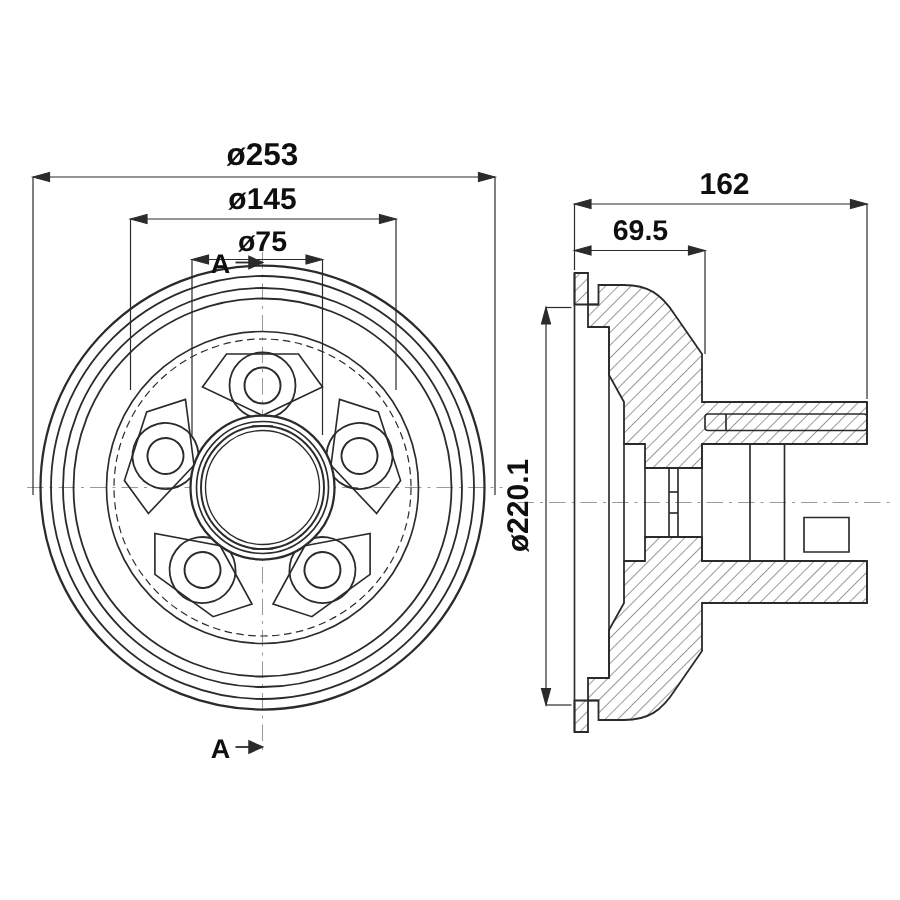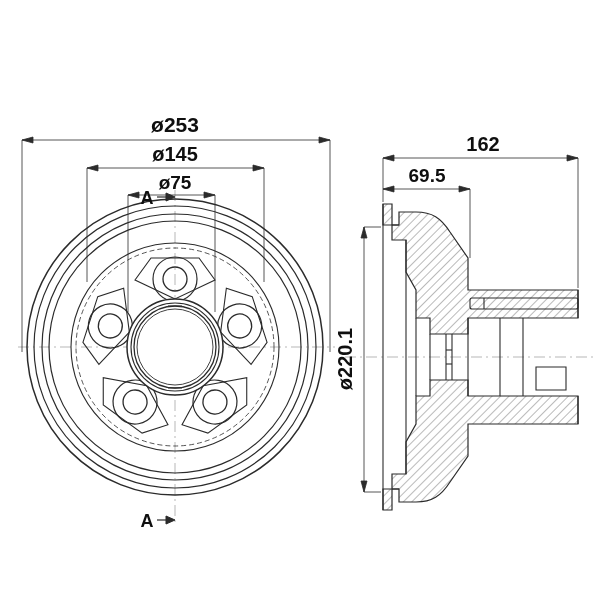--- a/index.html
+++ b/index.html
@@ -1,18 +1,18 @@
 <!DOCTYPE html>
 <html><head>
 <meta charset="utf-8">
 <style>
   html,body{margin:0;padding:0;background:#ffffff;}
   body{width:600px;height:600px;overflow:hidden;
        font-family:"Liberation Sans",sans-serif;}
-  #sheet{position:relative;width:600px;height:564px;background:#0f766e;margin-top:22px;}
+  #sheet{position:relative;width:600px;height:564px;background:#0f766e;}
   svg{display:block;}
   .dimtext{font-family:"Liberation Sans",sans-serif;font-weight:bold;fill:#0f0f0f;}
 </style>
 </head>
 <body>
 
 <div id="sheet">
   <svg id="dwg" width="600" height="600" viewBox="0 0 600 600">
     <defs>
       <pattern id="hatch" width="6" height="6" patternTransform="rotate(45)" patternUnits="userSpaceOnUse">

